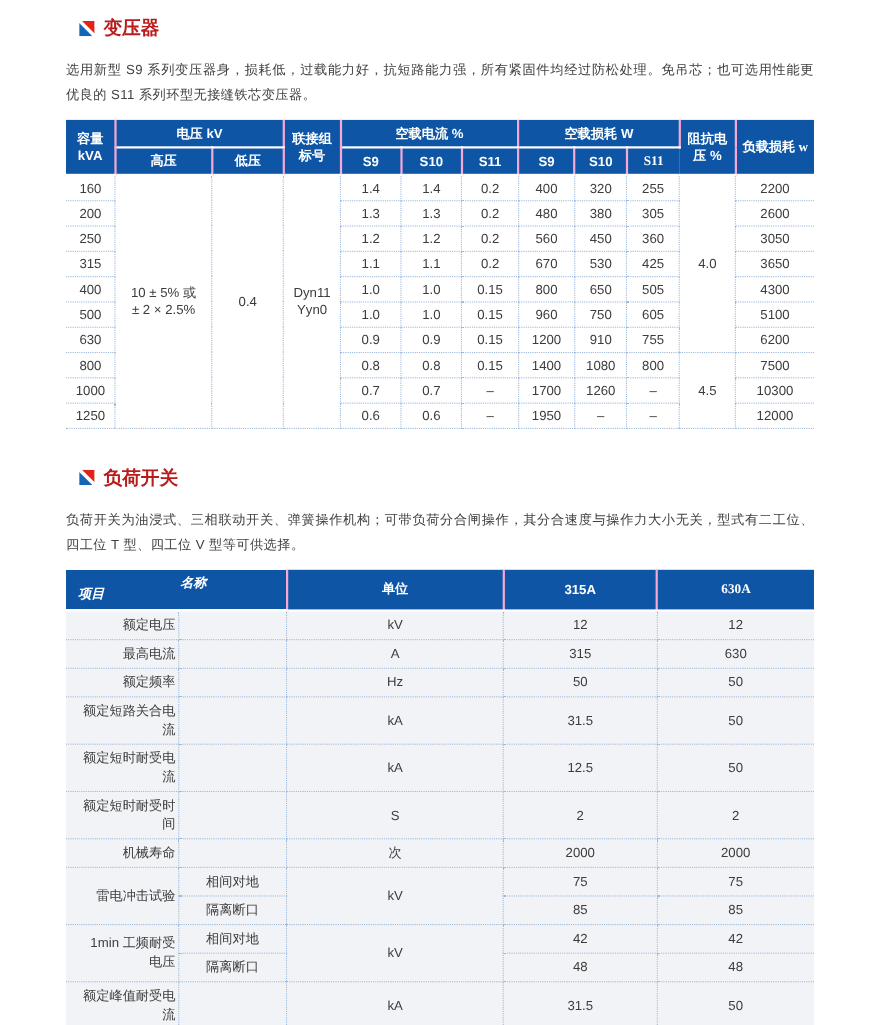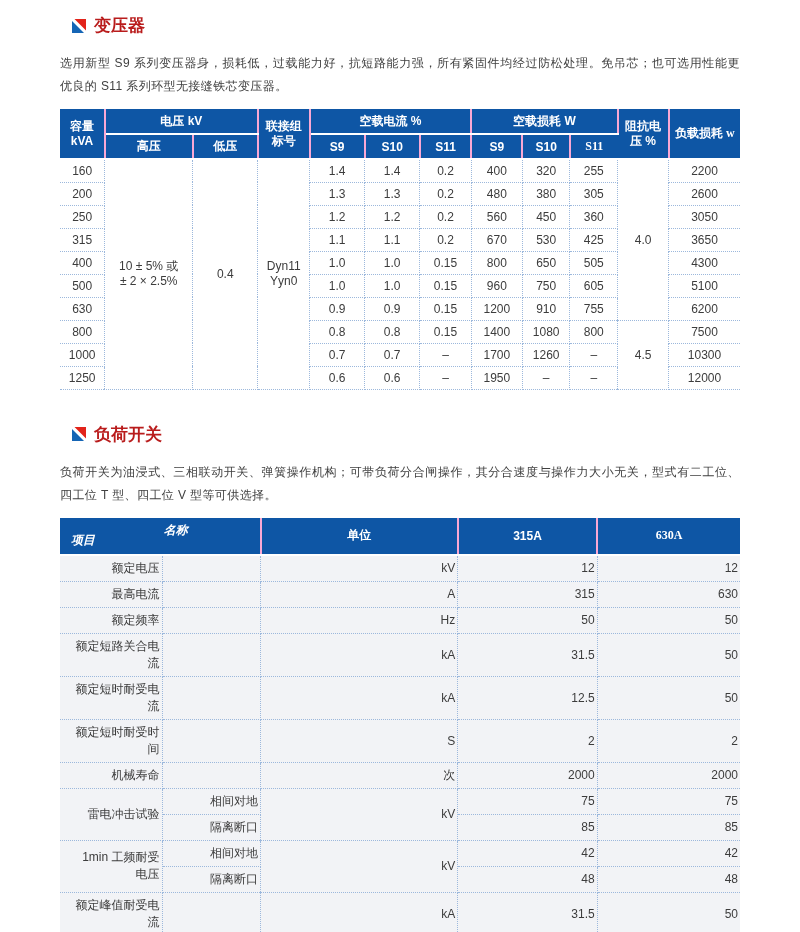--- a/index.html
+++ b/index.html
@@ -36,21 +36,21 @@
     text-align: center; font-size: 12px; color: #3c3c3c;
     padding: 3px 2px; height: 23px;
   }
   td:last-child { border-right: none; }
   .pre { white-space: pre-line; line-height: 15px; }
   
   .t1 th { height: 25px; }
   
   .t2 { margin-top: 2px; }
   .t2 th { height: 37px; }
-  .t2 td { background: #f2f3f6; height: 24px; padding: 4px 2px; text-align: right; }
+  .t2 td { background: #f2f3f6; height: 24px; padding: 4px 2px; }
   .t2 td.item { text-align: right; padding-left: 12px; }
   th.diag { position: relative; padding: 0; font-style: italic; }
   th.diag svg.diagline { position: absolute; left: 0; top: 0; width: 100%; height: 100%; }
   th.diag .name-lbl { position: absolute; top: 4px; left: 52%; font-weight: bold; }
   th.diag .item-lbl { position: absolute; bottom: 5px; left: 11px; font-weight: bold; }
 </style>
 </head>
 <body>
 
 <div class="page">

